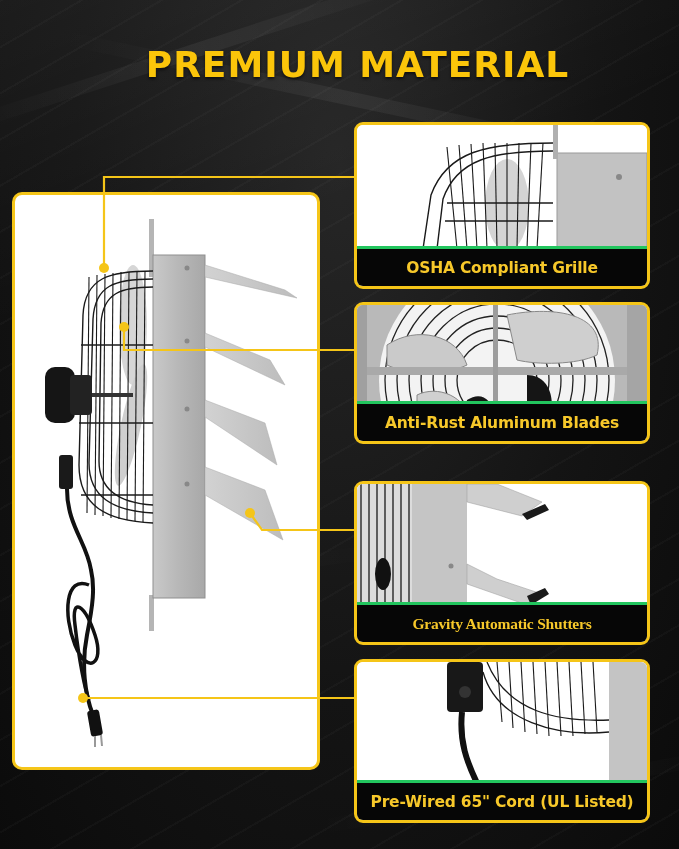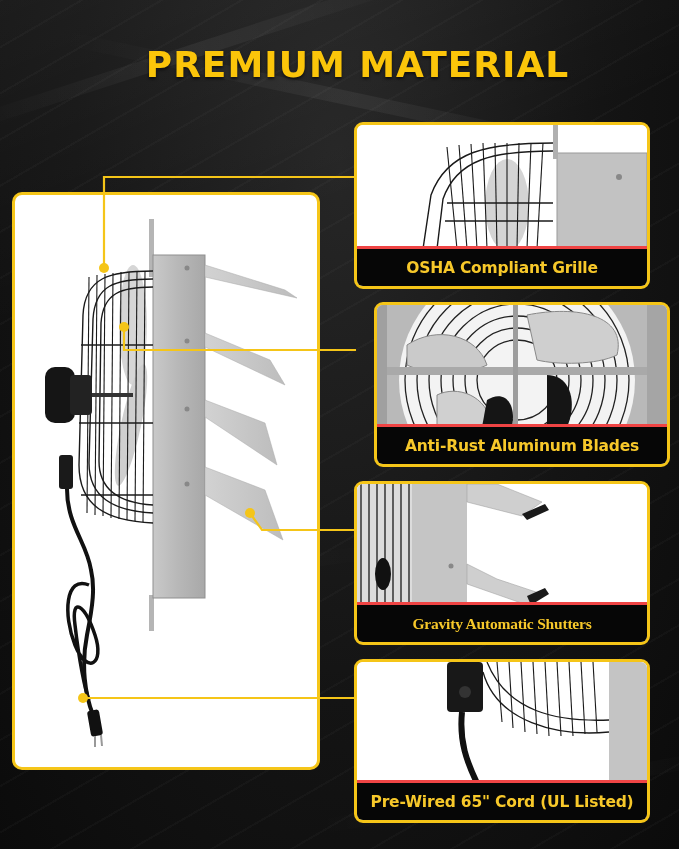--- a/index.html
+++ b/index.html
@@ -25,21 +25,21 @@
     position: absolute; left: 12px; top: 192px; width: 308px; height: 578px;
     background: #ffffff; border: 3px solid #f5c518; border-radius: 10px; overflow: hidden;
   }
   .card {
     position: absolute; left: 354px; width: 296px;
     border: 3px solid #f5c518; border-radius: 9px; overflow: hidden; background: #fff;
   }
   .card .photo { position: absolute; left: 0; top: 0; right: 0; bottom: 40px; background: #fff; overflow: hidden; }
   .card .caption {
     position: absolute; left: 0; right: 0; bottom: 0; height: 40px;
-    background: #060606; border-top: 3px solid #ef4444;
+    background: #060606; border-top: 3px solid #22c55e;
     color: #f7c82a; font-weight: bold; font-size: 15.5px;
     display: flex; align-items: center; justify-content: center; white-space: nowrap;
     letter-spacing: -0.2px;
   }
   .connector { position: absolute; pointer-events: none; }
   svg { display: block; }
 </style>
 </head>
 <body>
 
@@ -152,21 +152,21 @@
           <path d="M150,18 L150,124"></path>
         <path d="M162,18 L160,124"></path>
           <path d="M174,18 L170,124"></path>
           <path d="M186,18 L180,124"></path>
       </g>
     </svg>
   </div>
   <div class="caption">OSHA Compliant Grille</div>
 </div>
 
-<div class="card" style="top:302px;height:165px;margin-left:20px;">
+<div class="card" style="top:302px;height:142px;">
   <div class="photo" style="background:#bdbdbd;">
     <svg width="290" height="122" viewBox="0 0 290 122">
       <rect x="0" y="0" width="290" height="122" fill="#b9b9b9"></rect>
       <circle cx="140" cy="75" r="118" fill="#f3f3f3"></circle>
       <g fill="none" stroke="#222" stroke-width="1.3">
         <circle cx="140" cy="75" r="112"></circle>
           <circle cx="140" cy="75" r="100"></circle>
         <circle cx="140" cy="75" r="88"></circle>
           <circle cx="140" cy="75" r="76"></circle>
         <circle cx="140" cy="75" r="64"></circle>

